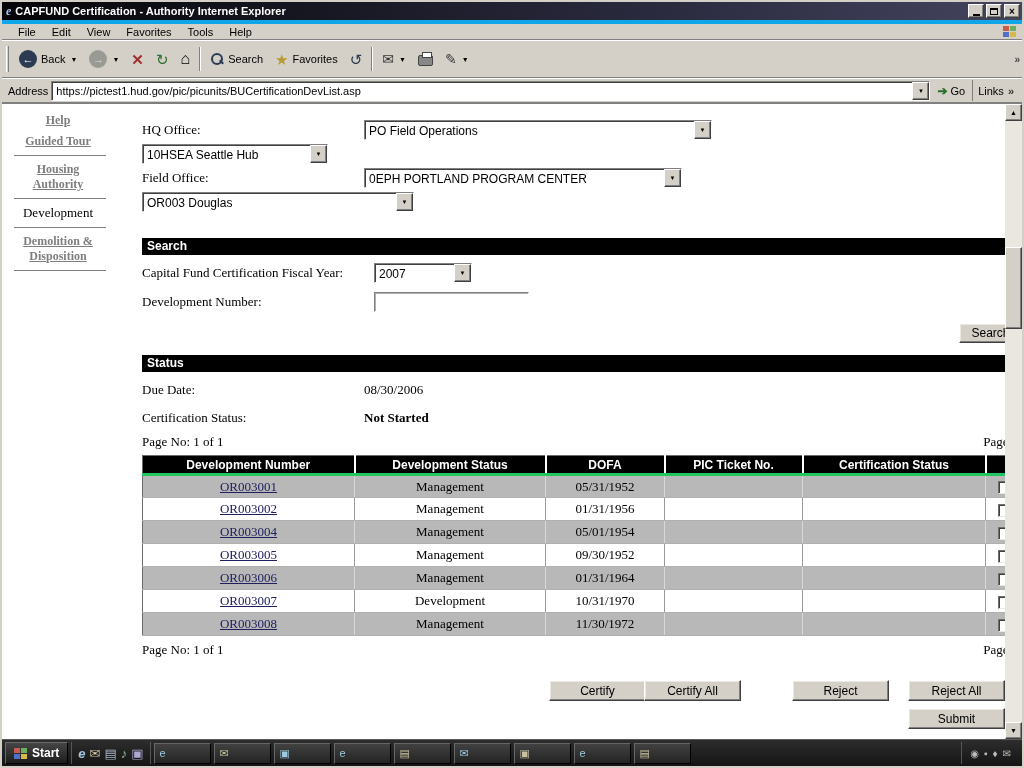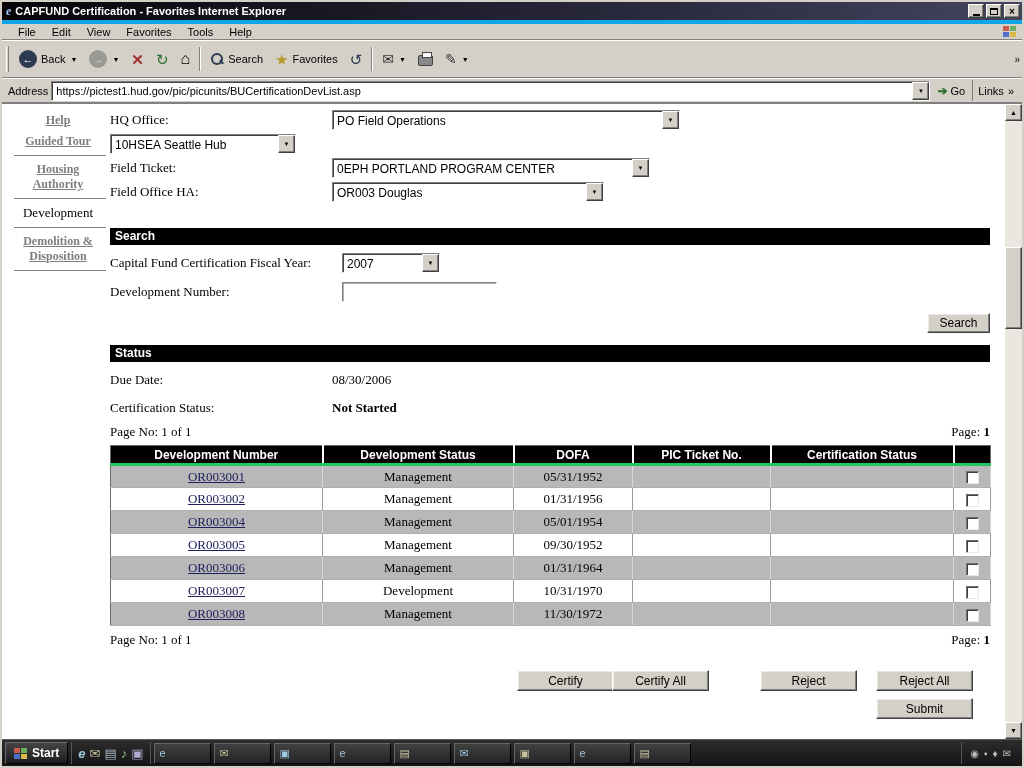--- a/index.html
+++ b/index.html
@@ -92,21 +92,21 @@
   .content { flex:1 1 auto; position:relative; background:#fff; display:flex;
              border-top:1px solid #808080; overflow:hidden; }
   .sidebar { width:108px; padding:6px 0 0 12px; flex:0 0 auto;
              font-family:"Liberation Serif",serif; }
   .side-item { display:block; width:88px; text-align:center; padding:3px 0;
                font:bold 12px "Liberation Serif",serif; color:#7e7e7e;
                text-decoration:underline; }
   .side-item.active { color:#000; font-weight:normal; font-size:13px; text-decoration:none; }
   .side-sep { width:92px; border-bottom:1px solid #808080; box-shadow:0 1px 0 #fff; margin:3px 0; }
 
-  .main { width:880px; padding-top:4px; font-family:"Liberation Serif",serif; color:#000; }
+  .main { width:880px; padding-top:14px; font-family:"Liberation Serif",serif; color:#000;margin-left:32px; }
 
   .form-row { display:flex; align-items:center; height:24px; }
   .f-label { display:inline-block; width:222px; font:13px "Liberation Serif",serif; }
   .combo { display:inline-flex; height:20px; background:#fff; border:1px solid;
            border-color:#808080 #fff #fff #808080; box-shadow:inset 1px 1px 0 #404040; }
   .combo-val { flex:1; font:12px "Liberation Sans",sans-serif; padding:3px 3px 0 4px;
                white-space:nowrap; overflow:hidden; }
   .w-hq {width:348px;} .w-hub {width:186px;} .w-fo {width:318px;} .w-ha {width:272px;}
   .w-fy {width:98px;}
 
@@ -184,21 +184,21 @@
           padding:0 8px; border-left:1px solid #555; }
   .tray span { font-size:10px; color:#bbb; }
 </style>
 </head>
 <body>
 
 <div class="window">
 
   <div class="titlebar">
     <span class="title-ie">e</span>
-    <span class="title-text">CAPFUND Certification - Favorites Internet Explorer</span>
+    <span class="title-text">CAPFUND Certification - Authority Internet Explorer</span>
     <span class="winbtn">
         <i class="glyph-min"></i>
       </span>
     <span class="winbtn">
         <i class="glyph-max"></i>
       </span>
     <span class="winbtn">×</span>
   </div>
 
   <div class="menubar">
@@ -302,28 +302,27 @@
           <span class="combo-arrow">▼</span>
         </span>
       </div>
       <div class="form-row">
         <span class="combo w-hub">
           <span class="combo-val">10HSEA Seattle Hub</span>
           <span class="combo-arrow">▼</span>
         </span>
       </div>
       <div class="form-row">
-        <span class="f-label">Field Ticket:</span>
+        <span class="f-label">Field Office:</span>
         <span class="combo w-fo">
           <span class="combo-val">0EPH PORTLAND PROGRAM CENTER</span>
           <span class="combo-arrow">▼</span>
         </span>
       </div>
       <div class="form-row">
-        <span class="f-label">Field Office HA:</span>
         <span class="combo w-ha">
           <span class="combo-val">OR003 Douglas</span>
           <span class="combo-arrow">▼</span>
         </span>
       </div>
 
       <div class="black-bar mt-search">Search</div>
       <div class="search-row">
         <span class="s-label">Capital Fund Certification Fiscal Year:</span>
         <span class="combo w-fy">

